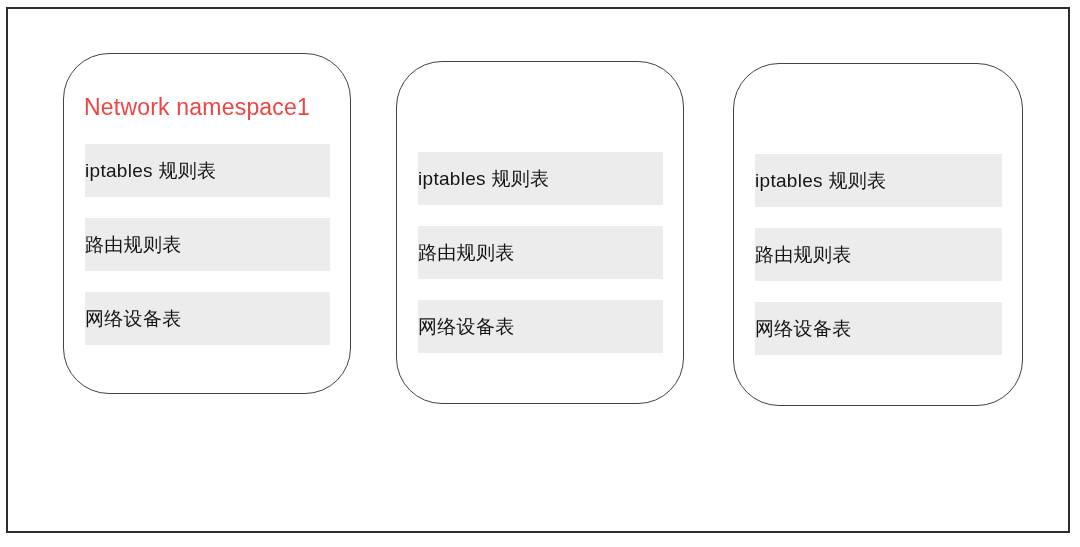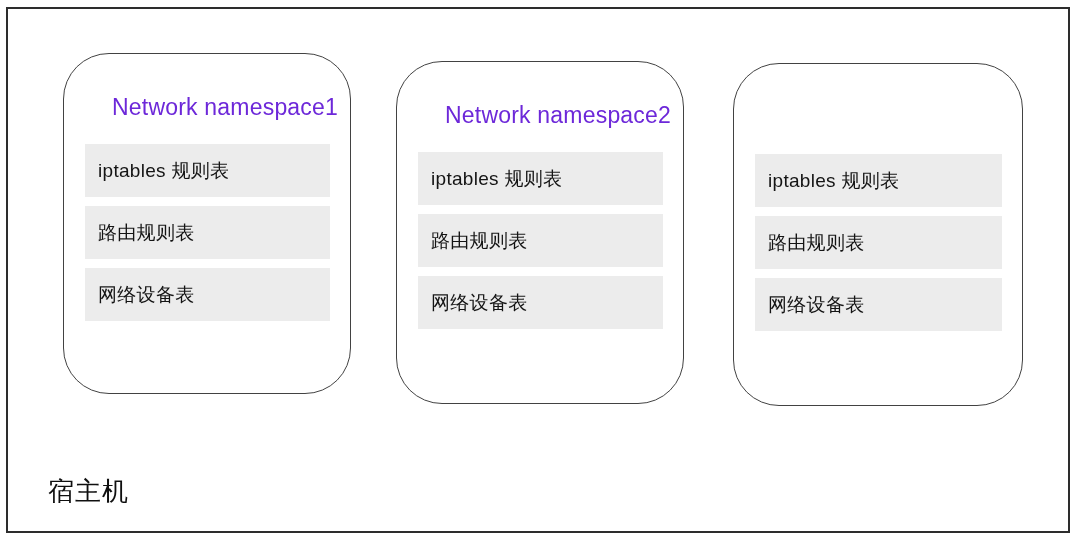--- a/index.html
+++ b/index.html
@@ -28,43 +28,42 @@
     position: absolute;
     background: #ffffff;
     border: 1.5px solid #424242;
     border-radius: 46px;
   }
   .ns-card.card-1 { left: 55px;  top: 44px; width: 288px; height: 341px; }
   .ns-card.card-2 { left: 388px; top: 52px; width: 288px; height: 343px; }
   .ns-card.card-3 { left: 725px; top: 54px; width: 290px; height: 343px; }
   .ns-title {
     position: absolute;
-    left: 48px;
+    left: 20px;
     top: 40px;
     right: 10px;
     font-size: 23px;
     line-height: 26px;
-    color: #6d28d9;
+    color: #ef4444;
     letter-spacing: 0.2px;
     white-space: nowrap;
     overflow: hidden;
   }
   .ns-rows {
     position: absolute;
     left: 21px;
     right: 20px;
     top: 90px;
   }
   .ns-row {
     height: 53px;
-    margin-bottom: 9px;
+    margin-bottom: 21px;
     background: #ececec;
     display: flex;
     align-items: center;
-    padding-left: 13px;
     font-size: 19px;
     color: #141414;
     letter-spacing: 0.3px;
   }
   .host-label {
     position: absolute;
     left: 40px;
     top: 465px;
     font-size: 26px;
     color: #0f0f0f;
@@ -80,31 +79,29 @@
     <div class="ns-card card-1">
       <div class="ns-title">Network namespace1</div>
       <div class="ns-rows">
         <div class="ns-row">iptables 规则表</div>
         <div class="ns-row">路由规则表</div>
         <div class="ns-row">网络设备表</div>
       </div>
     </div>
 
     <div class="ns-card card-2">
-      <div class="ns-title">Network namespace2</div>
       <div class="ns-rows">
         <div class="ns-row">iptables 规则表</div>
         <div class="ns-row">路由规则表</div>
         <div class="ns-row">网络设备表</div>
       </div>
     </div>
 
     <div class="ns-card card-3">
       <div class="ns-rows">
         <div class="ns-row">iptables 规则表</div>
         <div class="ns-row">路由规则表</div>
         <div class="ns-row">网络设备表</div>
       </div>
     </div>
 
-    <div class="host-label">宿主机</div>
   </div>
 </div>
 
 </body></html>

